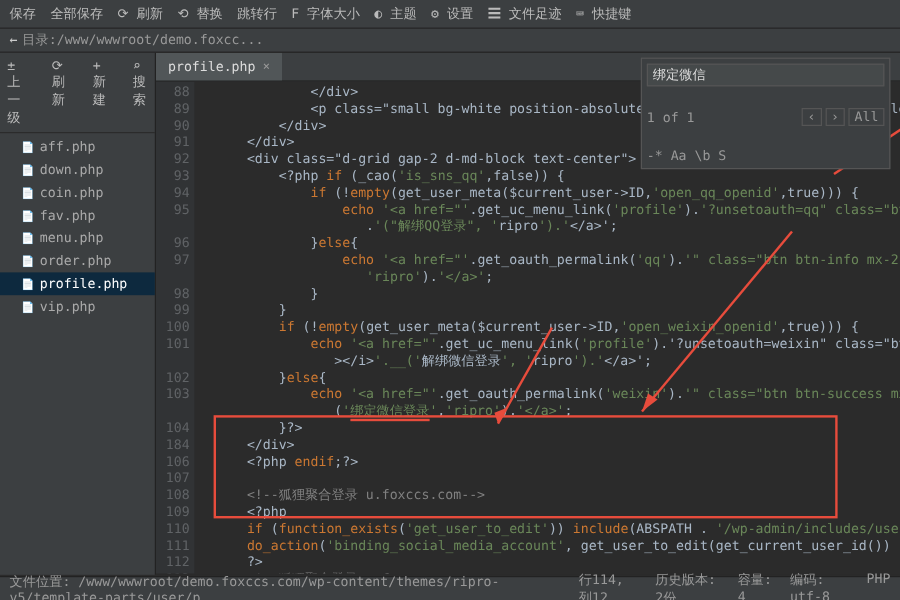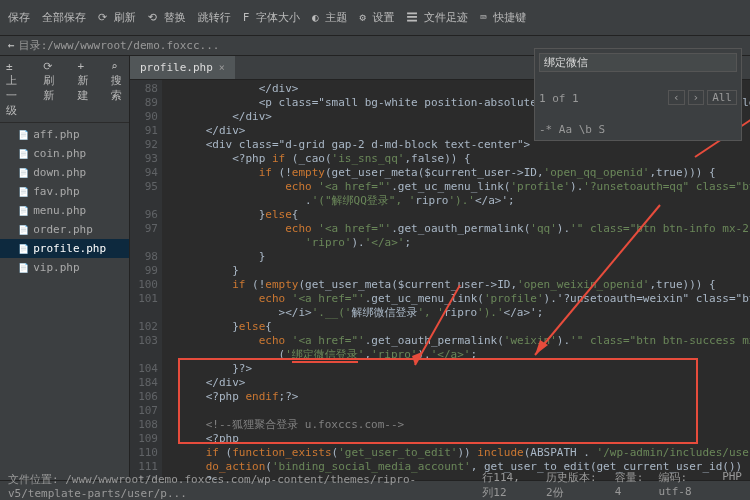--- a/index.html
+++ b/index.html
@@ -1,17 +1,17 @@
 <!DOCTYPE html>
 <html><head>
 <meta charset="utf-8">
 <style>
 *{margin:0;padding:0;box-sizing:border-box;font-family:Consolas,Monaco,monospace;font-size:11px}
 body{background:#2b2b2b;color:#a9b7c6;overflow:hidden;width:750px;height:500px}
-.toolbar{background:#3c3f41;height:36px;display:flex;align-items:center;gap:12px;padding:0 8px;border-bottom:1px solid #222}
+.toolbar{background:#3c3f41;height:24px;display:flex;align-items:center;gap:12px;padding:0 8px;border-bottom:1px solid #222}
 .toolbar span{color:#bbb;cursor:pointer;font-size:11px}
 .pathbar{background:#3c3f41;height:20px;display:flex;align-items:center;padding:0 8px;font-size:10px;color:#999;border-bottom:1px solid #222}
 .pathbar .arrow{margin-right:4px;color:#ccc}
 .main{display:flex;height:435px}
 .sidebar{width:130px;background:#3c3f41;border-right:1px solid #222}
 .side-tools{display:flex;gap:21px;padding:4px 6px;font-size:10px;color:#bbb;border-bottom:1px solid #2b2b2b}
 .side-tools span{cursor:pointer}
 .filelist{padding:2px 0}
 .file{padding:3px 8px 3px 18px;color:#aaa;cursor:pointer;font-size:11px}
 .file.active{background:#0d293e;color:#fff}
@@ -26,21 +26,21 @@
 .lines{position:absolute;left:36px;top:2px;white-space:pre;color:#a9b7c6}
 .lines div{height:14px}
 .kw{color:#cc7832}.str{color:#6a8759}.cm{color:#808080}
 .redbox{position:absolute;border:2px solid #e74c3c;pointer-events:none}
 .arrow-svg{position:absolute;pointer-events:none}
 .searchbox{position:absolute;right:8px;top:48px;width:208px;background:#3c3f41;border:1px solid #555;padding:4px;z-index:10}
 .searchbox input{width:100%;background:#45494a;border:1px solid #555;color:#ddd;padding:2px 4px;font-size:11px}
 .searchbox .row{display:flex;justify-content:space-between;align-items:flex-end;margin-top:18px;font-size:9px;color:#999}
 .searchbox .btns{display:flex;gap:3px}
 .searchbox .btns span{border:1px solid #555;padding:0 4px;cursor:pointer}
-.statusbar{position:fixed;bottom:0;left:0;right:0;height:20px;background:#3c3f41;display:flex;align-items:flex-end;justify-content:space-between;padding:0 8px;font-size:10px;color:#999;border-top:1px solid #222}
+.statusbar{position:fixed;bottom:0;left:0;right:0;height:20px;background:#3c3f41;display:flex;align-items:center;justify-content:space-between;padding:0 8px;font-size:10px;color:#999;border-top:1px solid #222}
 .statusbar .right{display:flex;gap:12px}
 .underline{border-bottom:2px solid #e74c3c}
 </style>
 </head>
 <body>
 
 <div class="toolbar">
   <span>保存</span>
   <span>全部保存</span>
   <span>⟳ 刷新</span>
@@ -62,22 +62,22 @@
 <div class="main">
   <div class="sidebar">
     <div class="side-tools">
       <span>± 上一级</span>
       <span>⟳ 刷新</span>
       <span>+ 新建</span>
       <span>⌕ 搜索</span>
     </div>
     <div class="filelist" id="filelist">
         <div class="file">aff.php</div>
+        <div class="file">down.php</div>
         <div class="file">coin.php</div>
-        <div class="file">down.php</div>
         <div class="file">fav.php</div>
         <div class="file">menu.php</div>
         <div class="file">order.php</div>
         <div class="file active">profile.php</div>
         <div class="file">vip.php</div>
       </div>
   </div>
 
   <div class="editor">
     <div class="tabs">

